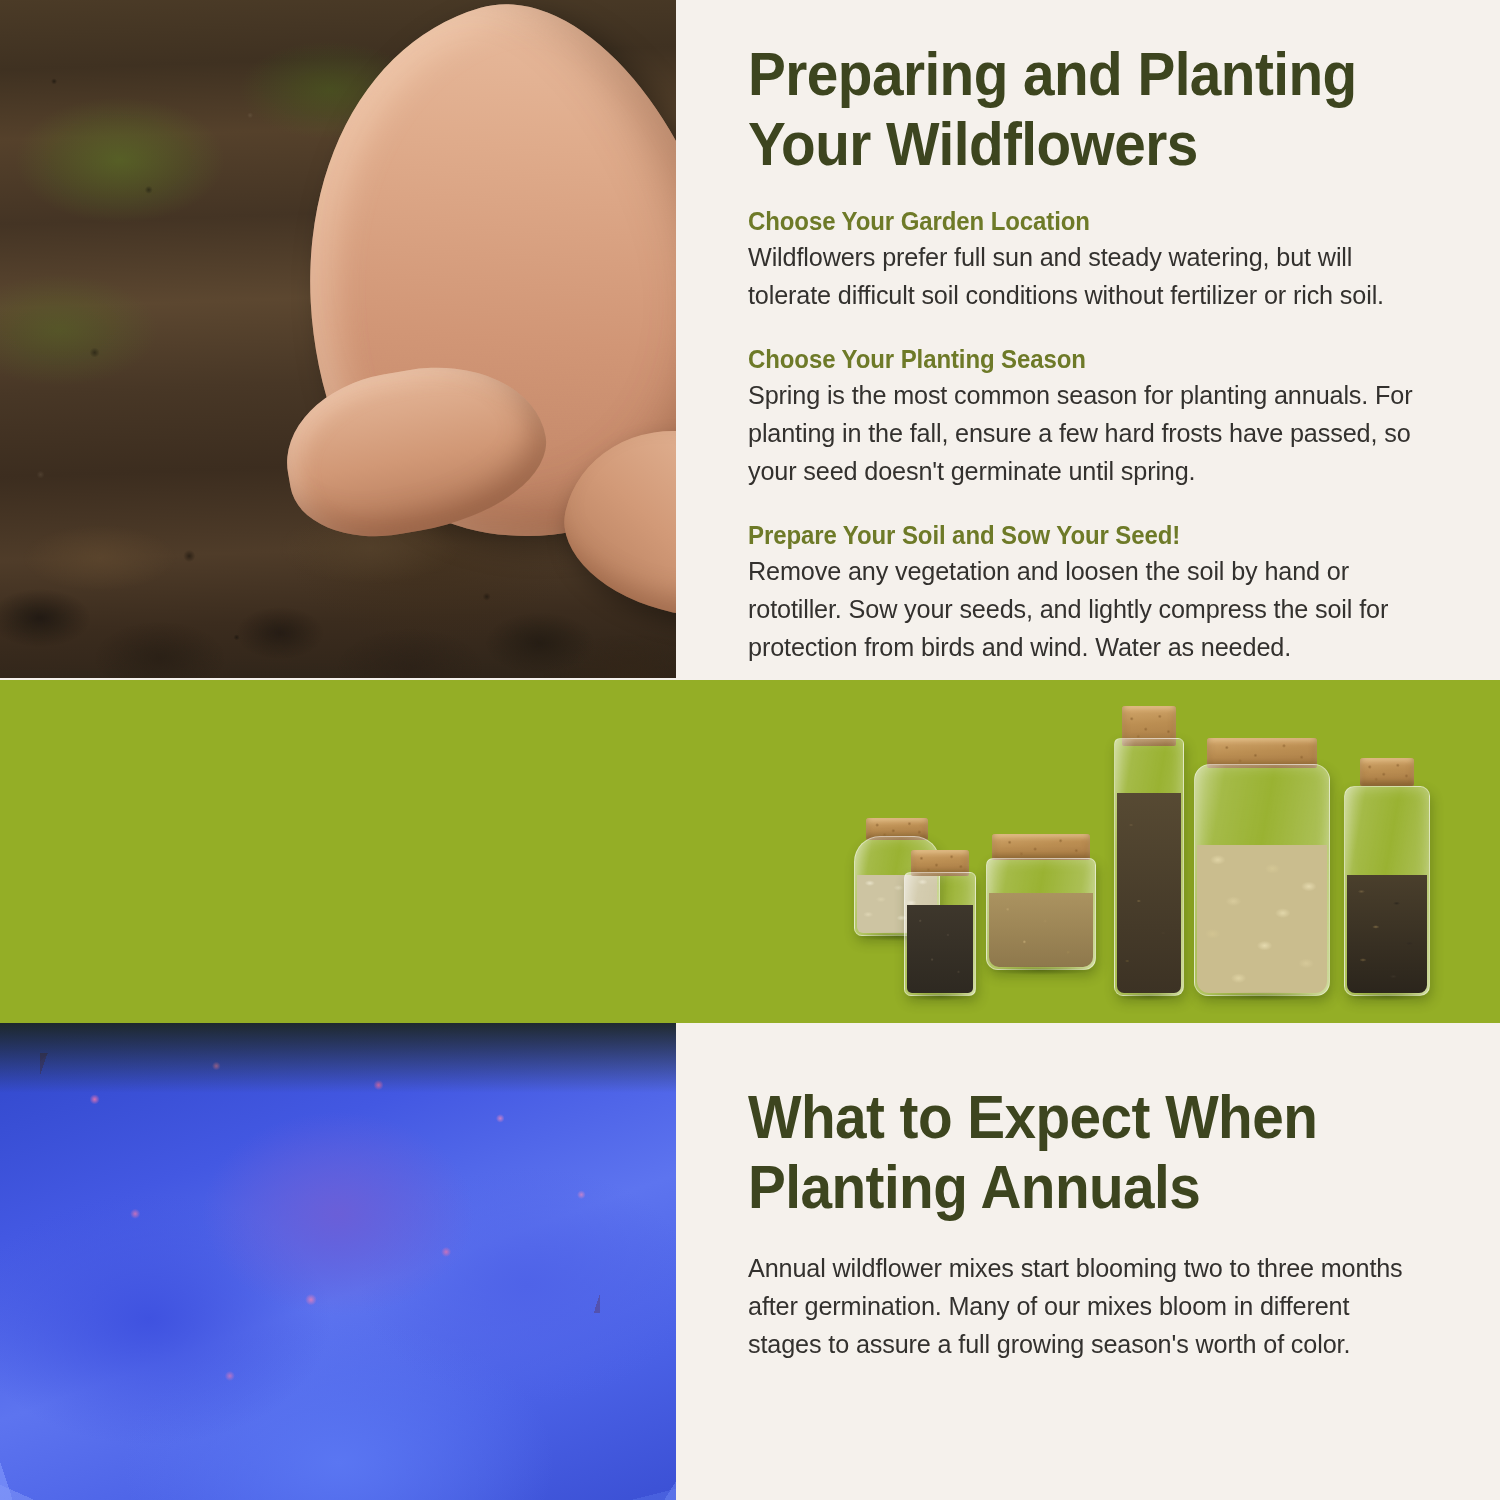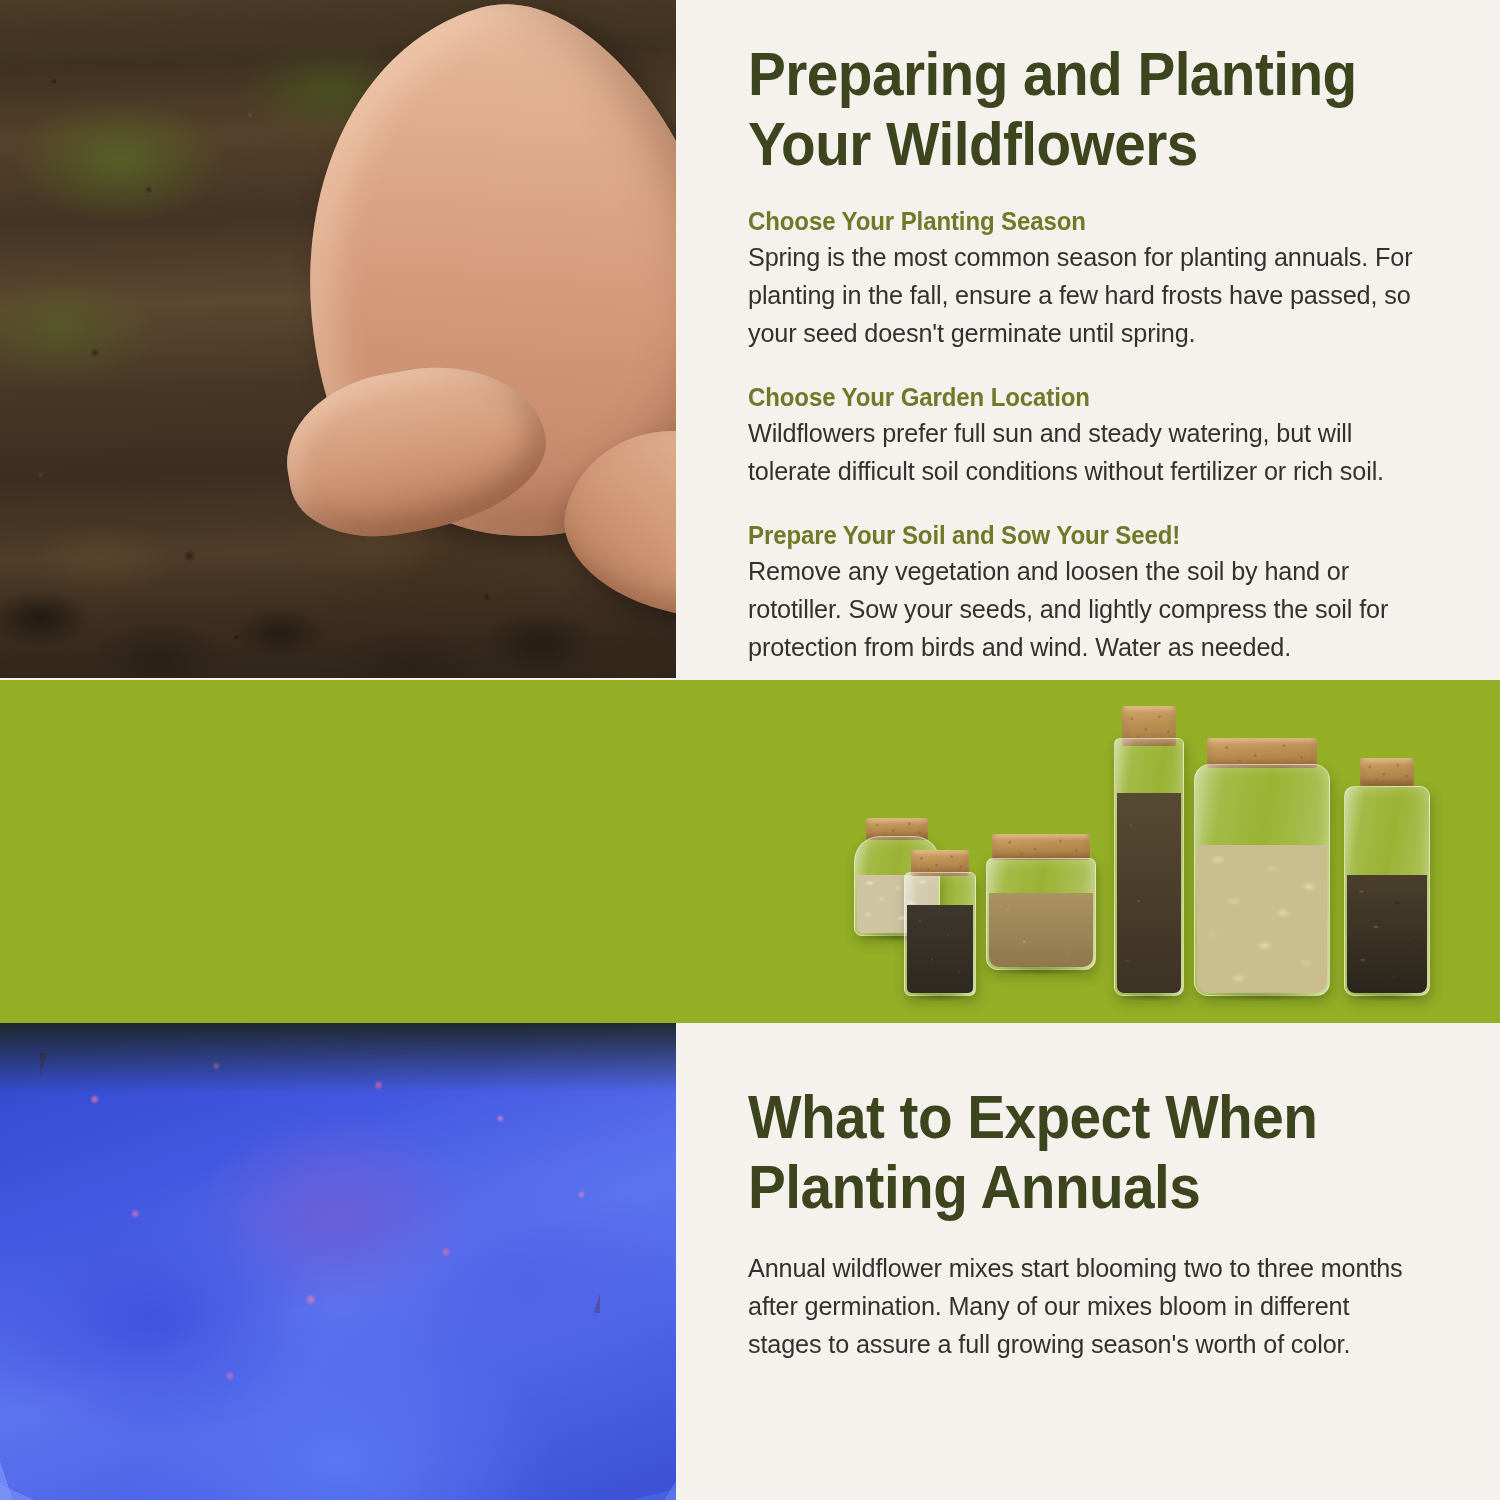--- a/index.html
+++ b/index.html
@@ -302,27 +302,27 @@
     </div>
 
     <div class="panel-top-text">
       <div class="h1">
         <div>Preparing and Planting</div>
         <div>Your Wildflowers</div>
       </div>
       <div class="gap-h"></div>
 
       <div class="blk">
+        <div class="sub">Choose Your Garden Location</div>
+        <div class="body">Wildflowers prefer full sun and steady watering, but will tolerate difficult soil conditions without fertilizer or rich soil.</div>
+      </div>
+
+      <div class="blk">
         <div class="sub">Choose Your Planting Season</div>
         <div class="body">Spring is the most common season for planting annuals. For planting in the fall, ensure a few hard frosts have passed, so your seed doesn't germinate until spring.</div>
-      </div>
-
-      <div class="blk">
-        <div class="sub">Choose Your Garden Location</div>
-        <div class="body">Wildflowers prefer full sun and steady watering, but will tolerate difficult soil conditions without fertilizer or rich soil.</div>
       </div>
 
       <div class="blk">
         <div class="sub">Prepare Your Soil and Sow Your Seed!</div>
         <div class="body">Remove any vegetation and loosen the soil by hand or rototiller. Sow your seeds, and lightly compress the soil for protection from birds and wind. Water as needed.</div>
       </div>
     </div>
   </div>
 
   <div class="sec-green">

